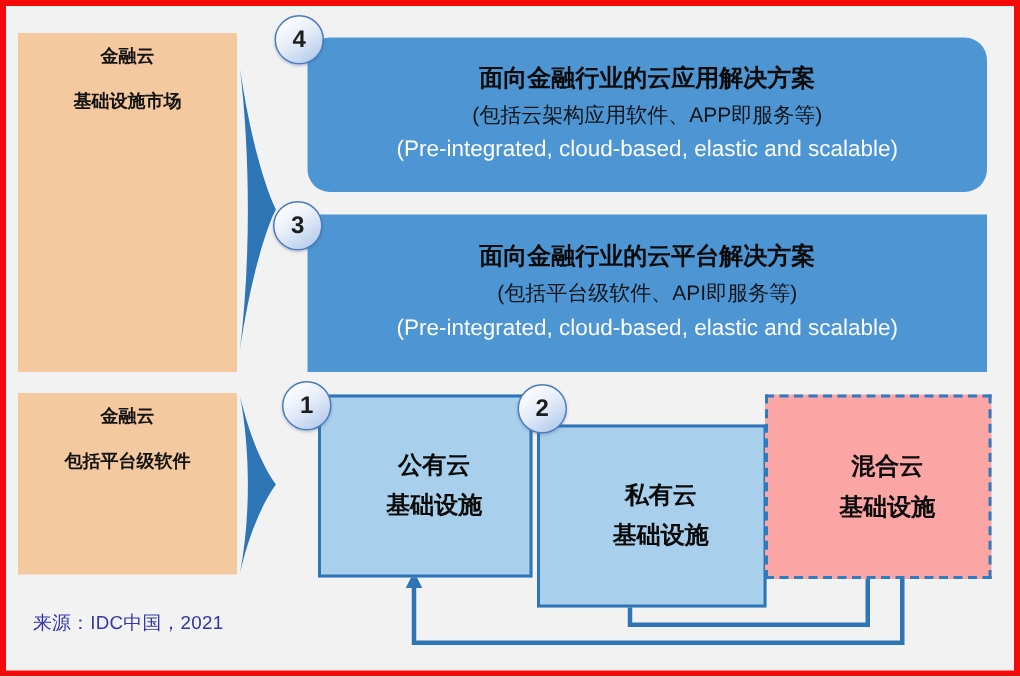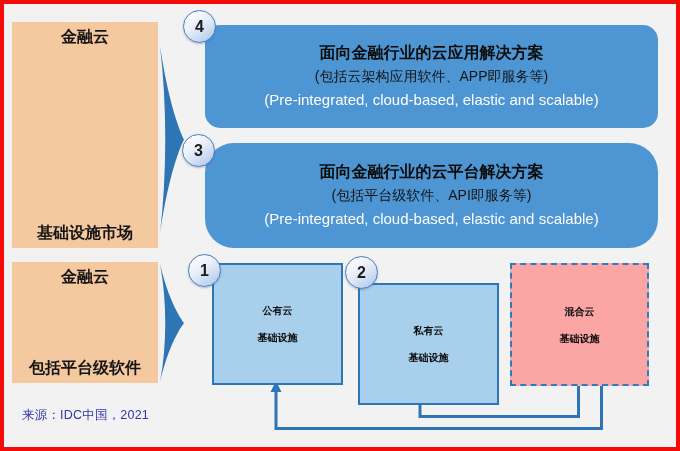--- a/index.html
+++ b/index.html
@@ -6,48 +6,48 @@
   .canvas{
     position:relative;width:680px;height:451px;
     background:#f2f2f2;overflow:hidden;
     font-family:"Liberation Sans","DejaVu Sans",sans-serif;
   }
   .red-frame{position:absolute;inset:0;border:4px solid #f50a0a;pointer-events:none;z-index:10;}
 
   
   .peach{
     position:absolute;background:#f5c9a0;color:#141414;
-    display:flex;flex-direction:column;align-items:center;justify-content:space-between;
-    font-weight:700;font-size:16px;line-height:30px;text-align:center;z-index:2;
+    display:flex;flex-direction:column;align-items:center;justify-content:flex-start;
+    font-weight:700;font-size:12px;line-height:30px;text-align:center;z-index:2;
   }
   .peach.top{left:12px;top:22px;width:146px;height:226px;}
   .peach.bottom{left:12px;top:262px;width:146px;height:121px;}
 
   
   .chevron{position:absolute;z-index:2;}
   .chevron.top{left:157px;top:46px;}
   .chevron.bottom{left:157px;top:264px;}
 
   
   .solution{
     position:absolute;left:205px;width:453px;background:#4e96d3;
     display:flex;flex-direction:column;align-items:center;justify-content:center;
     text-align:center;z-index:2;
   }
   .solution.box4{top:25px;height:103px;border-radius:15px;}
-  .solution.box3{top:143px;height:105px;border-radius:29px;}
+  .solution.box3{top:143px;height:105px;}
   .solution .t1{font-weight:700;font-size:16px;color:#0b0b0b;line-height:24px;}
   .solution .t2{font-size:14px;color:#111418;line-height:23px;}
   .solution .t3{font-size:15px;color:#fdfdfd;line-height:24px;}
 
   
   .infra{
     position:absolute;top:263px;height:118px;
     display:flex;flex-direction:column;align-items:center;justify-content:center;
-    text-align:center;font-weight:700;font-size:10px;line-height:27px;color:#0b0b0b;z-index:2;
+    text-align:center;font-weight:700;font-size:16px;line-height:27px;color:#0b0b0b;z-index:2;padding-left:12px;
   }
   .infra.solid{background:#a8cfeb;border:2px solid #2e75b6;}
   .infra.box1{left:212px;width:127px;}
   .infra.box2{left:358px;width:137px;margin-top:20px;}
   .infra.dashed{left:510px;width:135px;height:119px;background:#fca5a5;border:2px dashed #2f7bc3;}
 
   
   .badge{
     position:absolute;width:31px;height:31px;border-radius:50%;
     background:linear-gradient(145deg,#ffffff 8%,#e8eef9 45%,#a9c4e9 100%);

